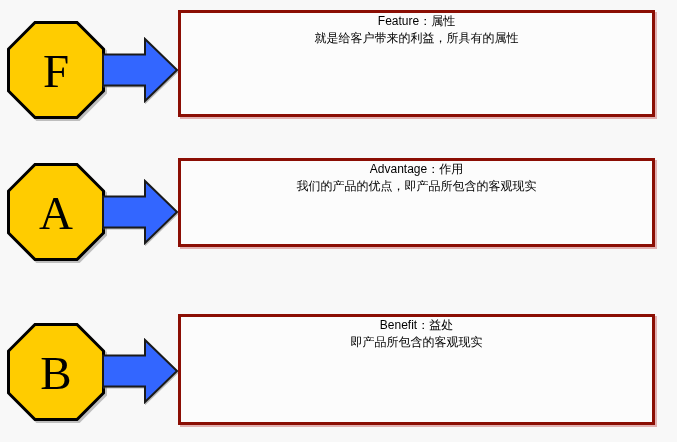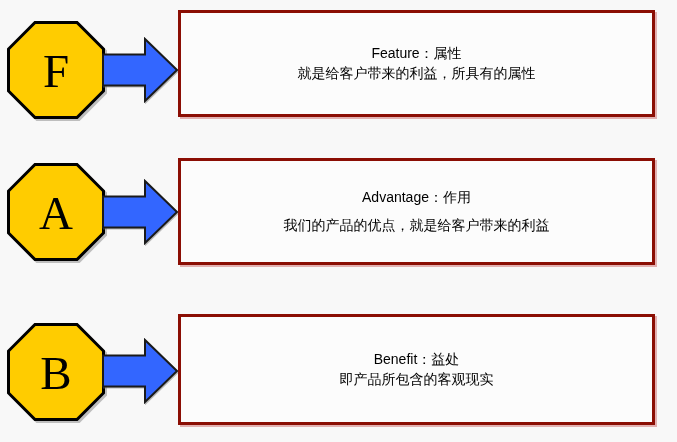--- a/index.html
+++ b/index.html
@@ -46,36 +46,36 @@
     position: absolute;
     left: 178px;
     width: 477px;
     box-sizing: border-box;
     border: 3px solid var(--box-border, #8b0e04);
     background: var(--box-background, #fcfcfc);
     box-shadow: 2px 2px 0 rgba(219,153,153,0.75);
     display: flex;
     flex-direction: column;
     align-items: center;
-    justify-content: center;
+    justify-content: flex-start;
     text-align: center;
-    font-size: 14px;
+    font-size: 12px;
     line-height: 1.42;
     color: var(--text, #000);
   }
   .textbox .heading { white-space: nowrap; }
   .textbox .description { white-space: nowrap; }
 
   .r1-oct { top: 20px; }
   .r1-arrow { top: 37px; }
   .r1-box { top: 10px; height: 107px; }
 
   .r2-oct { top: 162px; }
   .r2-arrow { top: 179px; }
-  .r2-box { top: 158px; height: 107px; gap: 8px; }
+  .r2-box { top: 158px; height: 89px; }
 
   .r3-oct { top: 322px; }
   .r3-arrow { top: 338px; }
   .r3-box { top: 314px; height: 111px; }
 </style>
 </head>
 <body>
 
 <div class="canvas">
 
@@ -101,21 +101,21 @@
     </svg>
     <span class="letter">A</span>
   </div>
   <div class="arrow-wrap r2-arrow">
     <svg viewBox="0 0 77 66">
       <polygon class="arrow-poly" points="1,17.5 43,17.5 43,2 75,33 43,64 43,48.5 1,48.5" fill="#3366FF" stroke="#1A1A1A" stroke-width="2"></polygon>
     </svg>
   </div>
   <div class="textbox r2-box">
     <div class="heading">Advantage：作用</div>
-    <div class="description">我们的产品的优点，就是给客户带来的利益</div>
+    <div class="description">我们的产品的优点，即产品所包含的客观现实</div>
   </div>
 
   <div class="octagon-wrap r3-oct">
     <svg viewBox="0 0 100 100">
       <polygon class="oct-poly" points="29,2.5 71,2.5 97.5,29 97.5,71 71,97.5 29,97.5 2.5,71 2.5,29" fill="#FFCC00" stroke="#000000" stroke-width="3"></polygon>
     </svg>
     <span class="letter">B</span>
   </div>
   <div class="arrow-wrap r3-arrow">
     <svg viewBox="0 0 77 66">

